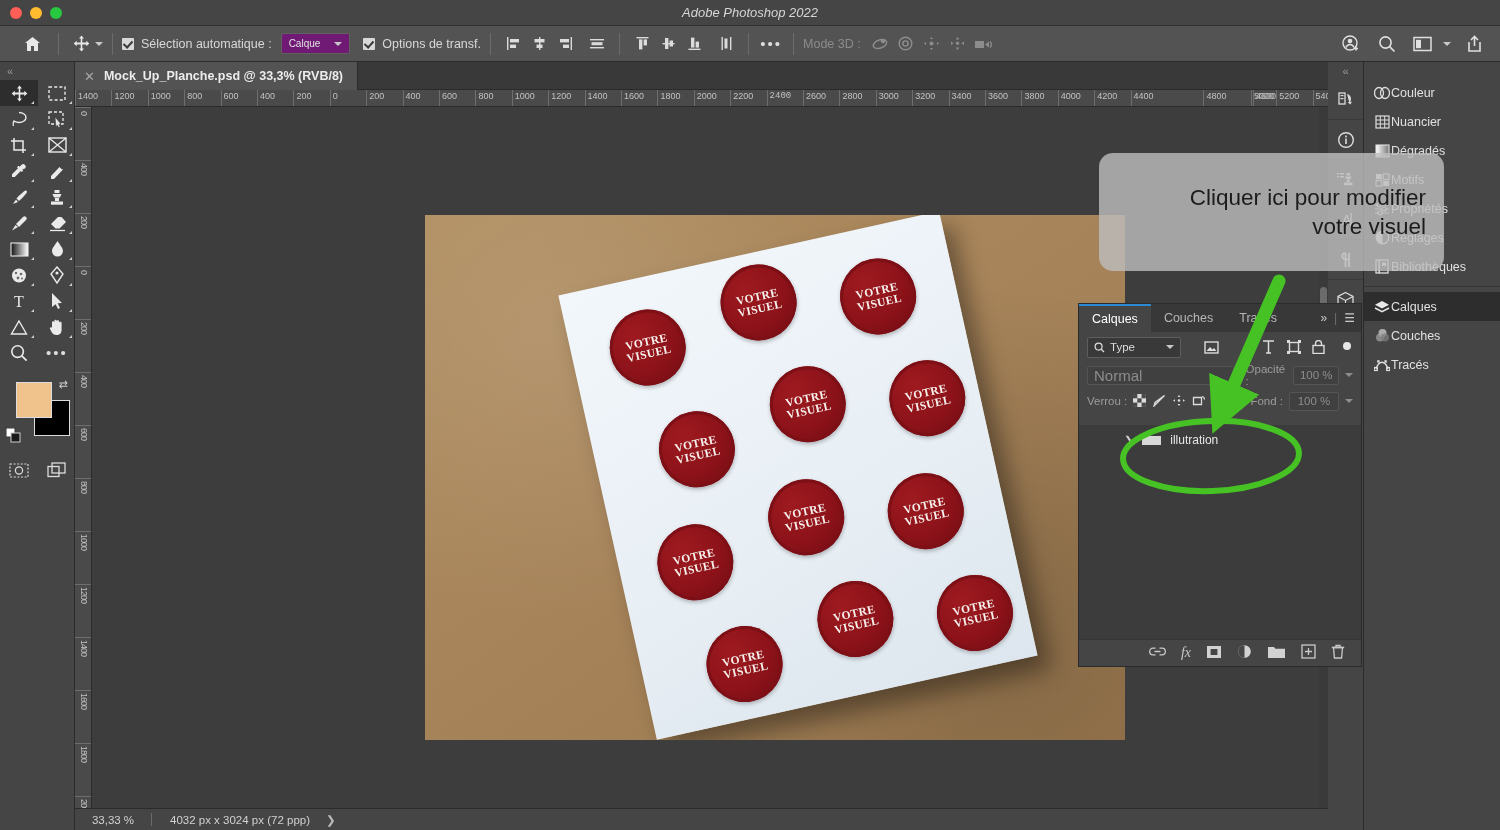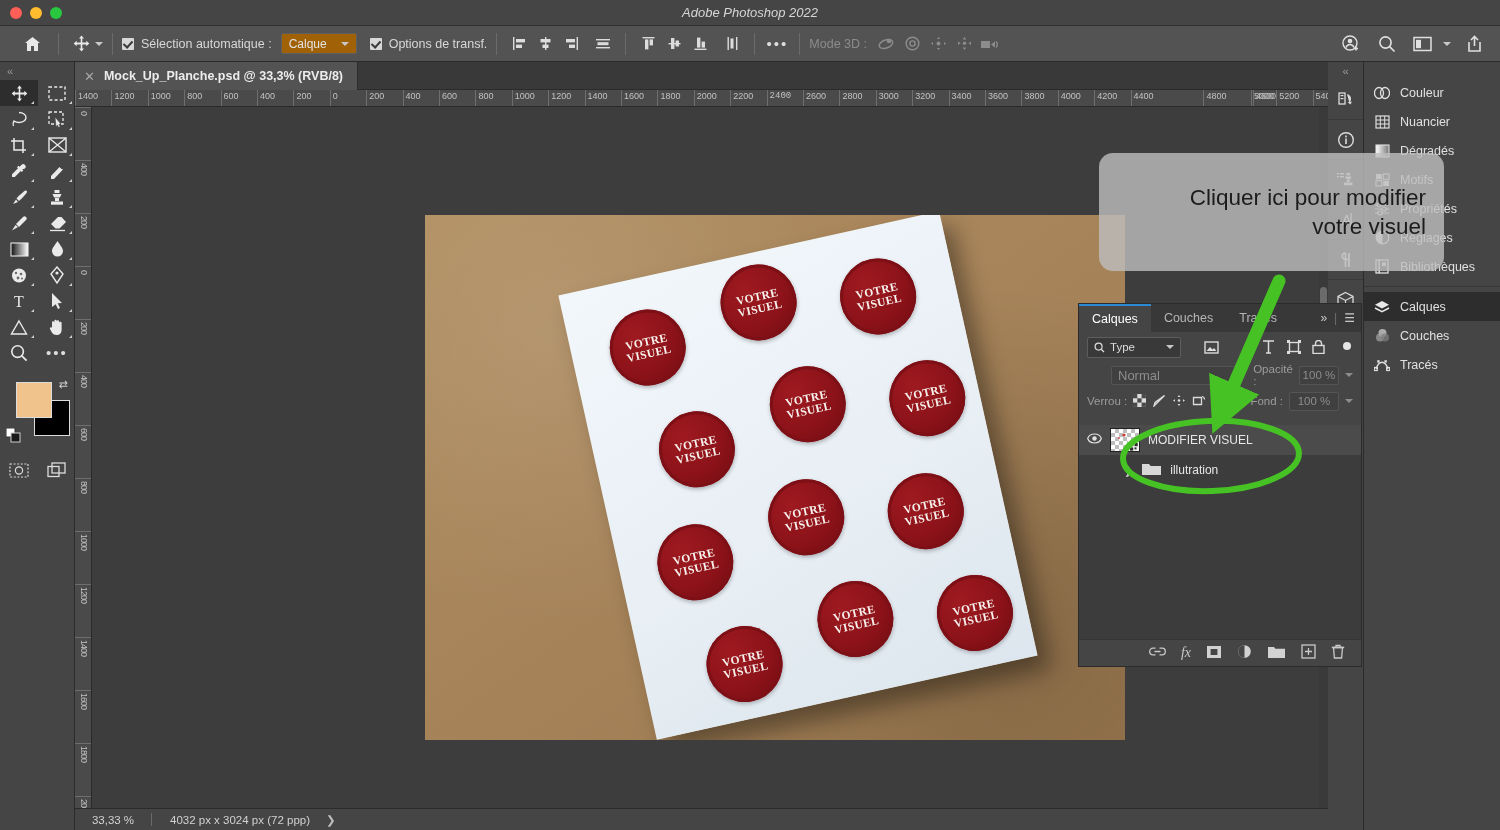--- a/index.html
+++ b/index.html
@@ -23,23 +23,23 @@
   .opt-sep { width:1px; height:22px; background:#6b6b6b; margin:0 9px; }
   .home-btn { width:34px; height:26px; display:flex; align-items:center; justify-content:center;
     margin-left:15px; }
   .tool-chip { display:flex; align-items:center; gap:5px; margin-left:5px; }
   .chev { width:0;height:0;border-left:4px solid transparent;border-right:4px solid transparent;
     border-top:4px solid #c9c9c9; }
   .cbx { width:12px;height:12px;background:#d8d8d8;border-radius:1px;position:relative; }
   .cbx:after { content:""; position:absolute; left:3px; top:1px; width:4px; height:7px;
     border:solid #3a3a3a; border-width:0 2px 2px 0; transform:rotate(42deg); }
   .opt-label { color:#d8d8d8; font-size:12.5px; white-space:nowrap; }
-  .opt-select { background:#a16207; border:1px solid #606060; border-radius:2px;
+  .opt-select { background:#701a75; border:1px solid #606060; border-radius:2px;
     height:21px; display:flex; align-items:center; padding:0 7px; gap:14px; color:#e2e2e2;
-    font-size:12px; }
+    font-size:10px; }
   .icoBtn { width:26px; height:24px; display:flex; align-items:center; justify-content:center; }
   .dim { opacity:.42; }
   .dots { letter-spacing:2px; color:#dcdcdc; font-size:15px; line-height:8px; }
 
   
   .tabbar { position:absolute; left:75px; top:62px; width:1253px; height:28px;
     background:#393939; border-bottom:1px solid #2b2b2b; }
   .doctab { position:absolute; left:0; top:0; height:28px; background:#535353;
     display:flex; align-items:center; padding:0 14px 0 9px; gap:9px;
     border-right:1px solid #2b2b2b; }
@@ -97,42 +97,42 @@
 
   
   .dockstrip { position:absolute; left:1328px; top:62px; width:36px; height:768px;
     background:#454545; border-right:1px solid #2b2b2b; }
   .dockstrip .cc { height:18px; color:#9a9a9a; font-size:11px; text-align:center; line-height:18px; }
   .ds-cell { height:40px; display:flex; align-items:center; justify-content:center;
     border-bottom:1px solid #3a3a3a; }
 
   .rightpanel { position:absolute; left:1364px; top:62px; width:136px; height:768px;
     background:#454545; }
-  .rp-item { height:29px; display:flex; align-items:center; gap:9px; padding-left:9px;
+  .rp-item { height:29px; display:flex; align-items:center; padding-left:9px;
     color:#e0e0e0; font-size:12.5px; }
   .rp-item.active { background:#2d2d2d; }
   .rp-sep { height:1px; background:#373737; margin:5px 0; }
 
   
   .layers { position:absolute; left:1078px; top:303px; width:284px; height:364px;
     background:#454545; border:1px solid #2b2b2b; }
   .lp-tabs { height:28px; background:#383838; display:flex; align-items:center; position:relative; }
   .lp-tab { height:28px; padding:0 13px; display:flex; align-items:center; color:#b6b6b6; font-size:12.5px; }
   .lp-tab.active { background:#454545; color:#ffffff; border-top:2px solid #2b8ad1; }
   .lp-tab-right { position:absolute; right:6px; display:flex; align-items:center; gap:7px; color:#c8c8c8; font-size:12px; }
   .lp-filter { height:30px; display:flex; align-items:center; gap:0; padding:0 8px; }
   .filt-select { width:104px; height:21px; background:#393939; border:1px solid #5d5d5d;
     border-radius:2px; display:flex; align-items:center; padding:0 6px; gap:5px;
     color:#dcdcdc; font-size:11.5px; position:relative; }
   .filt-select .cd { position:absolute; right:6px; width:0;height:0;
     border-left:4px solid transparent;border-right:4px solid transparent;border-top:4px solid #c9c9c9;}
   .filt-ico { width:28px; display:flex; justify-content:center; color:#dadada; }
   .lp-row { height:26px; display:flex; align-items:center; padding:0 8px; color:#9c9c9c; font-size:11.5px; gap:6px; }
   .blend { width:160px; height:19px; background:#404040; border:1px solid #555; border-radius:2px;
-    color:#8d8d8d; font-size:13px; display:flex; align-items:center; padding:0 6px;margin-left:24px; }
+    color:#8d8d8d; font-size:15px; display:flex; align-items:center; padding:0 6px; }
   .numbox { width:50px; height:19px; background:#404040; border:1px solid #555; border-radius:2px;
     color:#8d8d8d; font-size:11.5px; display:flex; align-items:center; justify-content:center; }
   .lp-list { position:absolute; left:0; top:121px; width:282px; height:216px; background:#3c3c3c; }
   .layer { height:30px; display:flex; align-items:center; gap:8px; padding-left:8px; color:#e6e6e6; font-size:12px; }
   .layer.sel { background:#4b4b4b; }
   .thumb { width:30px; height:24px; border:1px solid #222; position:relative; overflow:hidden;
     background-image:
       linear-gradient(45deg,#bdbdbd 25%,transparent 25%,transparent 75%,#bdbdbd 75%),
       linear-gradient(45deg,#bdbdbd 25%,#fff 25%,#fff 75%,#bdbdbd 75%);
     background-size:8px 8px; background-position:0 0,4px 4px; }
@@ -869,39 +869,20 @@
         <svg width="13" height="14" viewBox="0 0 13 14">
             <rect x="1.5" y="5.8" width="10" height="7.2" fill="#dcdcdc"></rect>
             <path d="M3.8 5.8V3.6a2.7 2.7 0 0 1 5.4 0v2.2" fill="none" stroke="#dcdcdc" stroke-width="1.4"></path>
           </svg></span>
       <span style="margin-left:auto">Fond :</span>
       <div class="numbox">100 %</div>
       <span class="chev" style="opacity:.55"></span>
     </div>
 
     <div class="lp-list">
-      <div class="layer sel">
-        <span>
-          <svg width="15" height="11" viewBox="0 0 15 11">
-              <path d="M7.5 1C4 1 1.4 3.3.7 5.5 1.4 7.7 4 10 7.5 10S13.6 7.7 14.3 5.5C13.6 3.3 11 1 7.5 1z" fill="none" stroke="#e2e2e2" stroke-width="1.2"></path>
-              <circle cx="7.5" cy="5.5" r="2.2" fill="#e2e2e2"></circle>
-            </svg></span>
-        <span class="thumb">
-          <svg width="30" height="24" viewBox="0 0 30 24" style="position:absolute;left:0;top:0">
-            <circle cx="13" cy="6" r="1.6" fill="#cc3b33"></circle>
-              <circle cx="8" cy="9" r="1" fill="#d9534f"></circle>
-            <rect x="17" y="12" width="12" height="11" fill="#f2f2f2"></rect>
-            <rect x="19" y="14" width="3.2" height="3.2" fill="#2c2c2c"></rect>
-              <rect x="23.5" y="14" width="3.2" height="3.2" fill="#2c2c2c"></rect>
-            <rect x="19" y="18.4" width="3.2" height="3.2" fill="#2c2c2c"></rect>
-              <rect x="23.5" y="18.4" width="2" height="2" fill="#2c2c2c"></rect>
-          </svg>
-          </span>
-        <span>MODIFIER VISUEL</span>
-      </div>
       <div class="layer">
         <span style="width:15px"></span>
         <span style="margin-left:14px;color:#cfcfcf;font-size:11px">❯</span>
         <span>
           <svg width="21" height="16" viewBox="0 0 21 16">
               <path d="M1 3h7l1.6 2H20v9H1z" fill="#d8d8d8"></path>
             </svg></span>
         <span>illutration</span>
       </div>
     </div>

